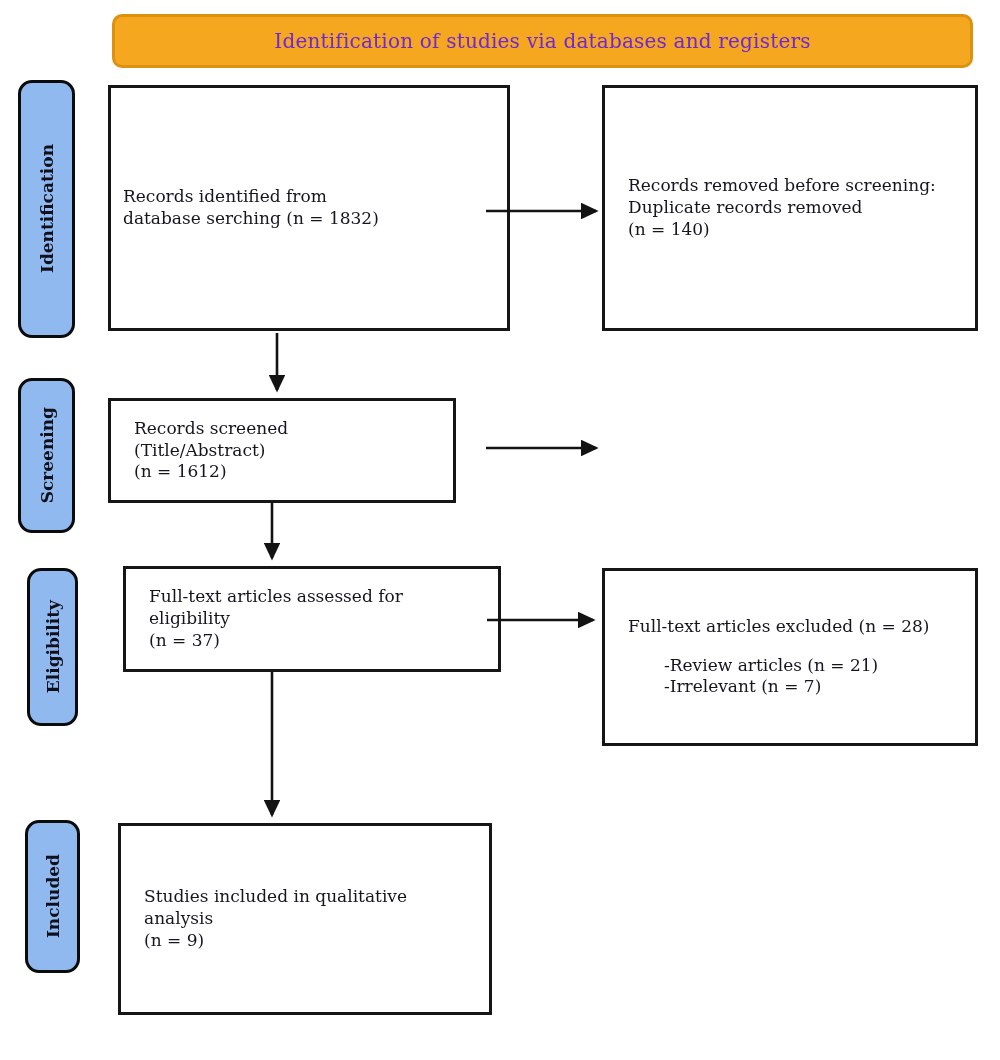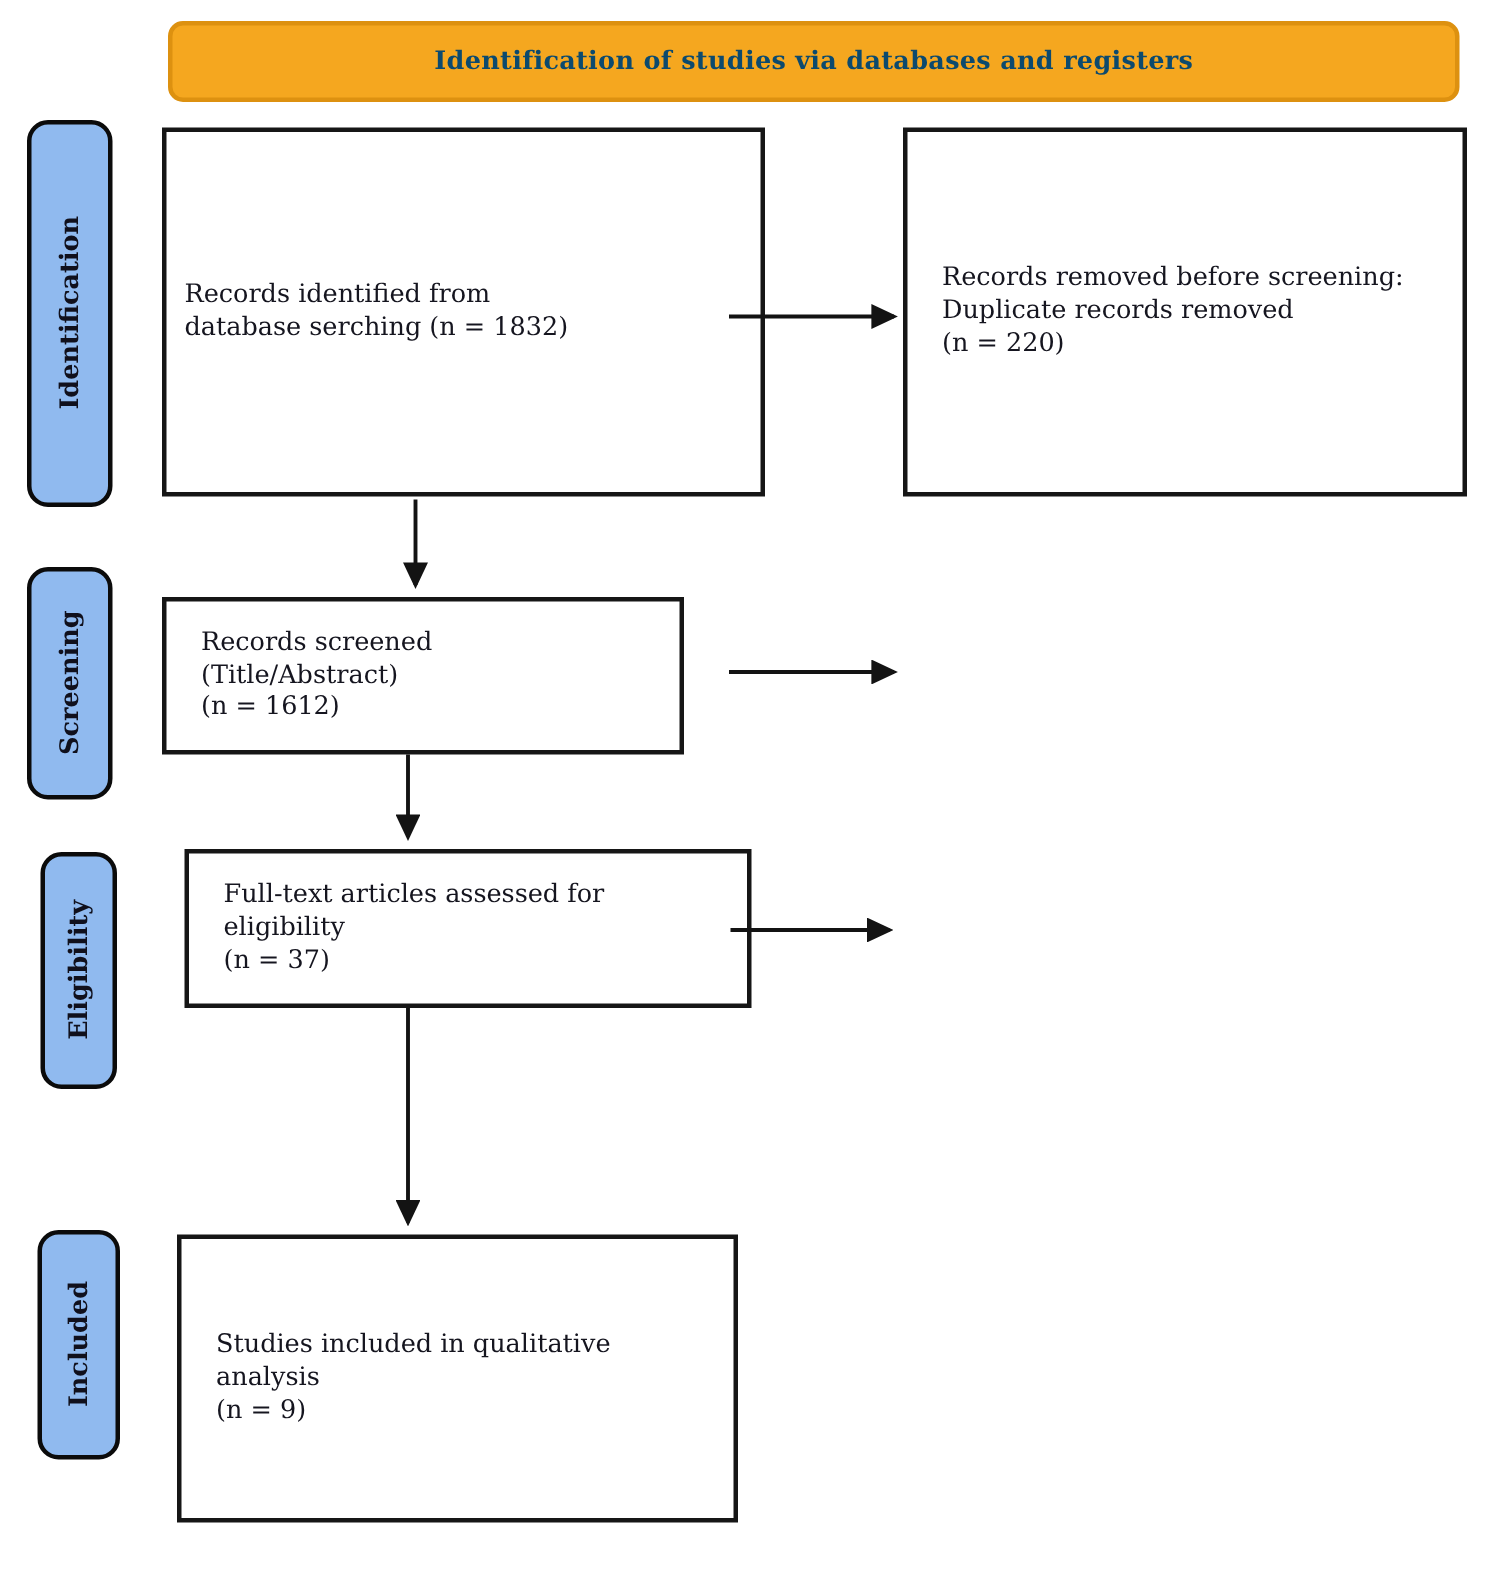--- a/index.html
+++ b/index.html
@@ -22,23 +22,23 @@
     width: 861px; height: 54px;
     background: #F5A71F;
     border: 3px solid #DD9110;
     border-radius: 10px;
     box-sizing: border-box;
     display: flex;
     align-items: center;
     justify-content: center;
   }
   .banner span {
-    font-weight: bold;
-    font-size: 17px;
-    color: #0c4a6e;
+    font-weight: normal;
+    font-size: 20px;
+    color: #6d28d9;
     letter-spacing: 0.2px;
   }
   
   .stage {
     position: absolute;
     background: #90BAEF;
     border: 3px solid #0b0b0b;
     border-radius: 14px;
     box-sizing: border-box;
     display: flex;
@@ -121,35 +121,40 @@
   </div>
 
   <div class="fbox box-identified">
     <div class="box-text">Records identified from
 database serching (n = 1832)</div>
   </div>
 
   <div class="fbox box-removed">
     <div class="box-text">Records removed before screening:
 Duplicate records removed
-(n = 220)</div>
+(n = 140)</div>
   </div>
 
   <div class="fbox box-screened">
     <div class="box-text">Records screened
 (Title/Abstract)
 (n = 1612)</div>
   </div>
 
 
   <div class="fbox box-assessed">
     <div class="box-text">Full-text articles assessed for eligibility
 (n = 37)</div>
   </div>
 
+  <div class="fbox box-fulltext-excluded">
+    <div class="box-text">Full-text articles excluded (n = 28)</div>
+    <div class="sub-lines">-Review articles (n = 21)
+-Irrelevant (n = 7)</div>
+  </div>
 
   <div class="fbox box-included">
     <div class="box-text">Studies included in qualitative analysis
 (n = 9)</div>
   </div>
 
   <svg class="arrows" viewBox="0 0 1000 1060" xmlns="http://www.w3.org/2000/svg">
     <defs>
       <marker id="ah" markerWidth="6.8" markerHeight="6.4" refX="5.8" refY="3.2" orient="auto" markerUnits="strokeWidth">
         <path d="M0,0 L6.8,3.2 L0,6.4 Z" fill="#131313"></path>

